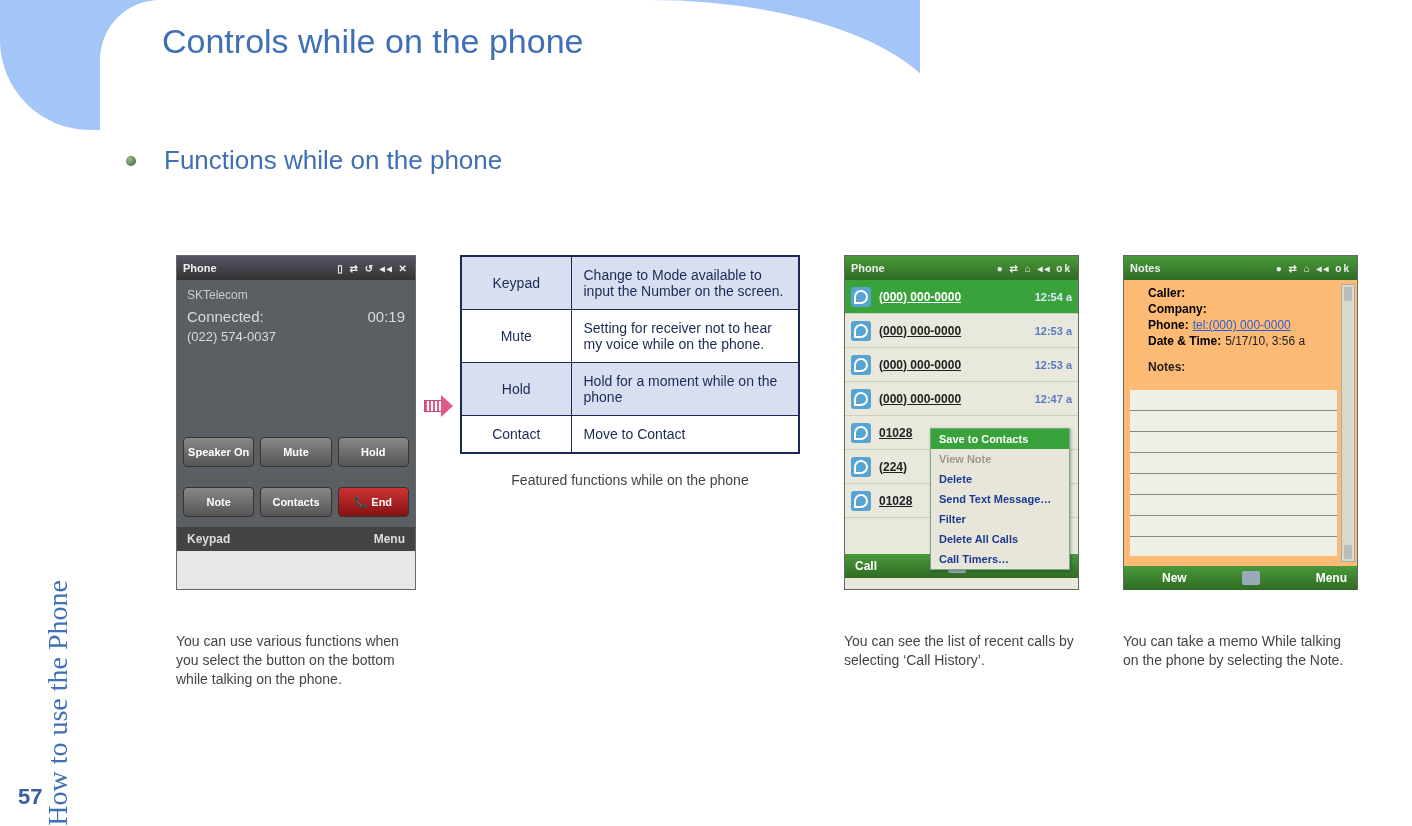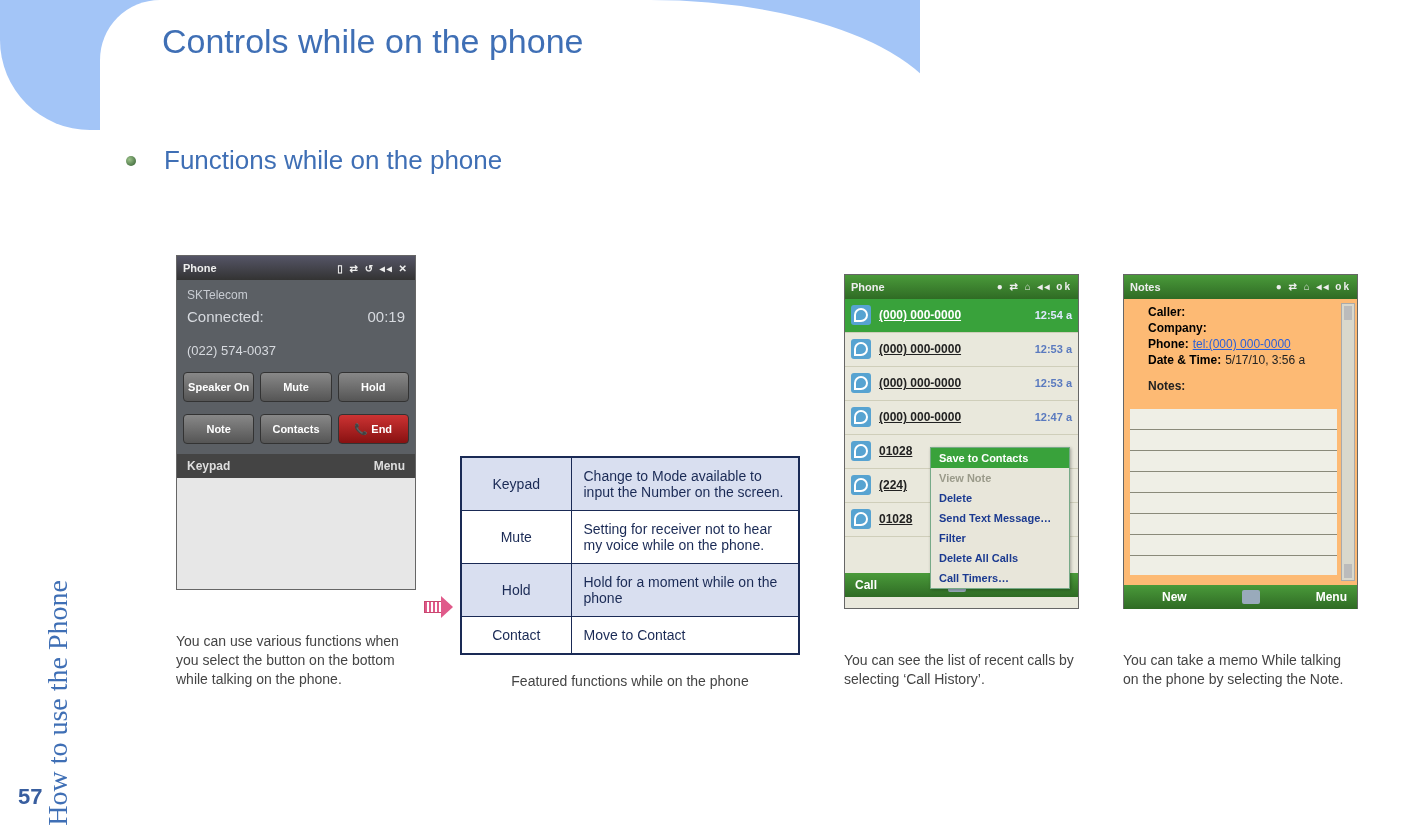--- a/index.html
+++ b/index.html
@@ -74,21 +74,21 @@
     color: #385e9f;
     z-index: 5;
   }
   .content-row {
     position: absolute;
     top: 255px;
     left: 176px;
     right: 60px;
     display: flex;
     gap: 44px;
-    align-items: flex-end;
+    align-items: flex-start;
     z-index: 5;
   }
   .col { display: flex; flex-direction: column; }
 
   
   .ss {
     border: 1px solid #666;
     background: #e7e7e7;
     font-size: 11px;
     color: #eee;
@@ -100,33 +100,33 @@
     height: 24px;
     display: flex; align-items: center; justify-content: space-between;
     padding: 0 6px;
     font-size: 11px;
     font-weight: bold;
     color:#eee;
   }
   .ss-titlebar .icons { letter-spacing: 2px; font-size: 10px; }
   .ss1 .body {
     background: #5b5f64;
-    height: 174px;
+    height: 247px;
     padding: 8px 10px;
     color: #d7dadf;
     position: relative;
   }
   .ss1 .carrier { font-size: 12px; color:#c8ccd2; }
   .ss1 .conn-row { display:flex; justify-content:space-between; font-size:15px; margin-top:6px; }
-  .ss1 .num { font-size: 13px; margin-top: 18px; }
+  .ss1 .num { font-size: 13px; margin-top: 4px; }
   .ss1 .btn-row {
     position:absolute; left:6px; right:6px;
     display:flex; gap:6px;
   }
-  .ss1 .btn-row.r1 { bottom:52px; }
+  .ss1 .btn-row.r1 { bottom:60px; }
   .ss1 .btn-row.r2 { bottom:10px; }
   .ss1 .sbtn {
     flex:1;
     background: linear-gradient(#888,#555);
     border:1px solid #333;
     border-radius:4px;
     height:30px;
     font-size:11px; color:#fff;
     display:flex;align-items:center;justify-content:center;
     font-weight:bold;

